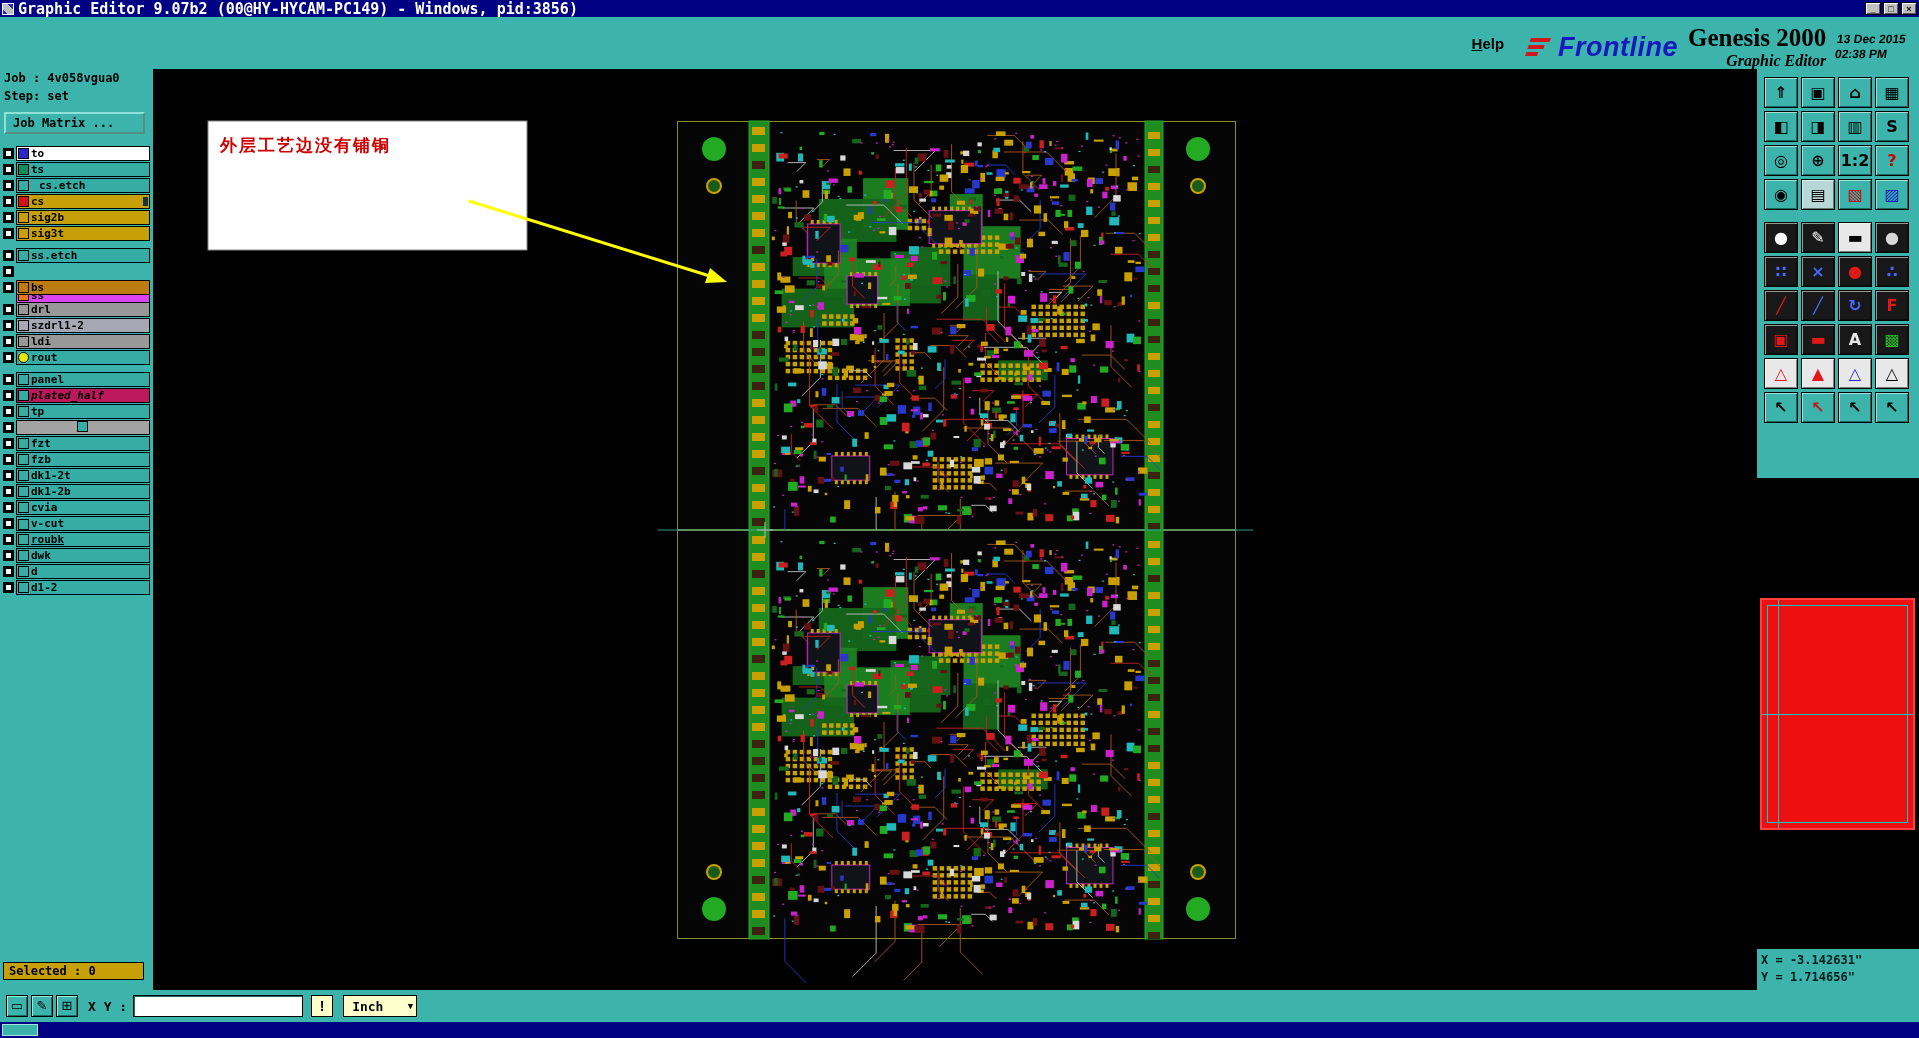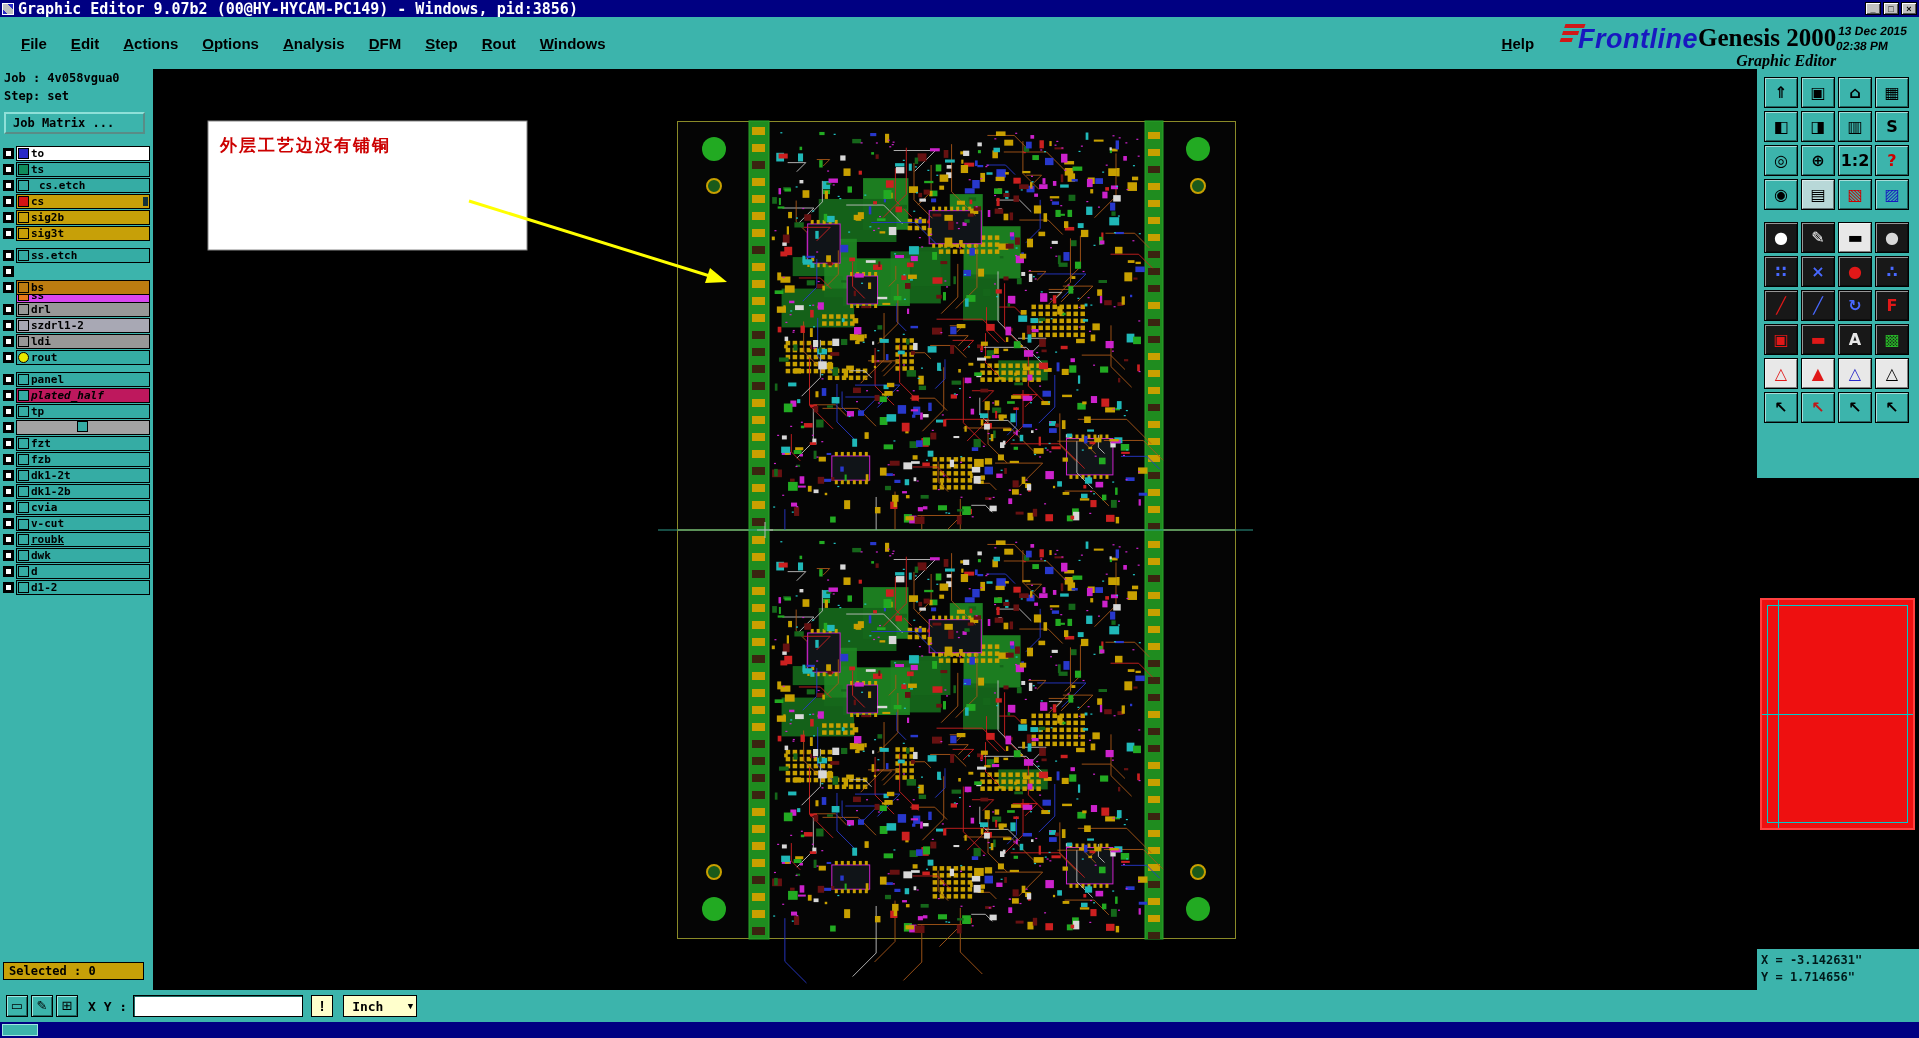--- a/index.html
+++ b/index.html
@@ -22,21 +22,21 @@
   .menubar { position:absolute; left:0; top:17px; width:100%; height:52px; background:#3cb4ac;
              display:flex; align-items:center; padding:0 8px 0 12px;
              font-family:"Liberation Sans", sans-serif; }
   .menus { display:flex; gap:6px; }
   .menu-item { background:none; border:none; font-family:"Liberation Sans", sans-serif;
                font-size:15px; font-weight:bold; color:#000; padding:4px 9px; cursor:default; }
   .menu-item::first-letter { text-decoration:underline; }
   .help-btn { margin-left:auto; background:none; border:none; font-family:"Liberation Sans", sans-serif;
               font-size:15px; font-weight:bold; color:#000; padding:4px 10px; cursor:default; }
   .help-btn::first-letter { text-decoration:underline; }
-  .brand { display:flex; margin-left:14px; padding-right:6px;margin-top:8px; }
+  .brand { display:flex; align-items:center; gap:10px; margin-left:14px; padding-right:6px;margin-top:8px; }
   .stripes { display:inline-flex; flex-direction:column; gap:3px; transform:skewX(-18deg); }
   .stripes i { display:block; width:20px; height:4px; background:#d01818; }
   .stripes i:nth-child(2){ width:16px; } .stripes i:nth-child(3){ width:12px; }
   .frontline { font-style:italic; font-weight:bold; font-size:27px; color:#1818c0; letter-spacing:0.5px; }
   .prod { text-align:center; }
   .genesis { font-family:"Liberation Serif", serif; font-weight:bold; font-size:25px; color:#000; white-space:nowrap; }
   .edition { font-family:"Liberation Serif", serif; font-style:italic; font-weight:bold; font-size:16px; color:#000; text-align:right; }
   .datetime { font-size:12px; font-weight:bold; color:#000; transform:skewX(-8deg); white-space:nowrap; line-height:1.25; }
 
   
@@ -108,31 +108,20 @@
     <span class="appicon"></span>
     <span class="title-text">Graphic Editor 9.07b2 (00@HY-HYCAM-PC149) - Windows, pid:3856)</span>
     <span class="win-controls">
       <button class="wbtn">_</button>
       <button class="wbtn">□</button>
       <button class="wbtn">×</button>
     </span>
   </div>
 
   <div class="menubar">
-    <div class="menus" id="menu-items">
-        <button class="menu-item">File</button>
-        <button class="menu-item">Edit</button>
-        <button class="menu-item">Actions</button>
-        <button class="menu-item">Options</button>
-        <button class="menu-item">Analysis</button>
-        <button class="menu-item">DFM</button>
-        <button class="menu-item">Step</button>
-        <button class="menu-item">Rout</button>
-        <button class="menu-item">Windows</button>
-      </div>
     <button class="help-btn">Help</button>
     <div class="brand">
       <span class="stripes">
           <i></i>
           <i></i>
           <i></i>
         </span>
       <span class="frontline">Frontline</span>
       <span class="prod">
         <span class="genesis" style="display:block">Genesis 2000</span>

